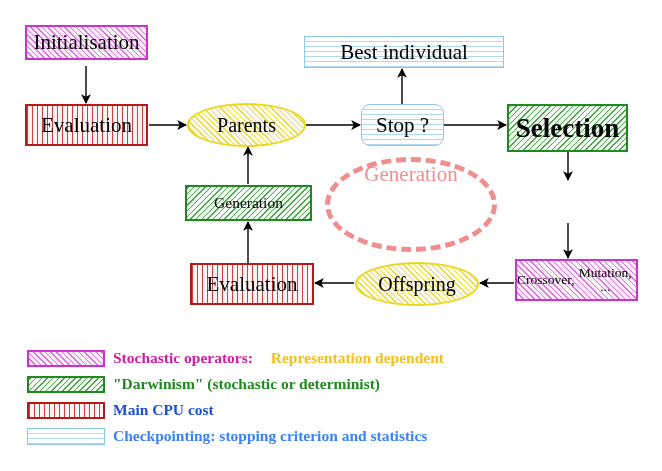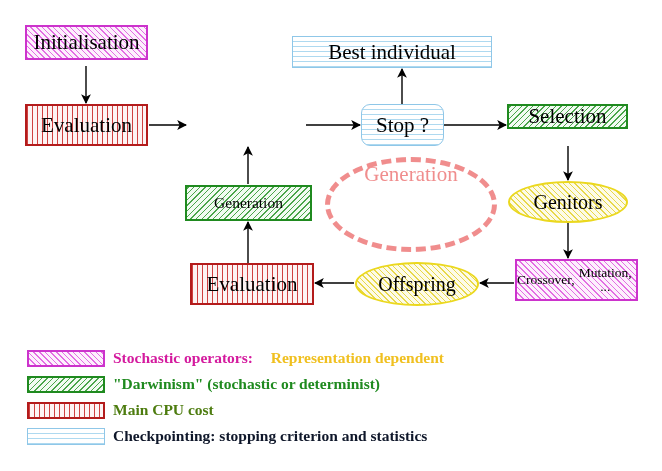--- a/index.html
+++ b/index.html
@@ -160,36 +160,36 @@
   </svg>
 
   <div class="node fill-magenta" style="left:25px; top:25px; width:123px; height:35px; font-size:21px;">
     <span class="lbl">Initialisation</span>
   </div>
 
   <div class="node fill-red" style="left:25px; top:104px; width:123px; height:42px; font-size:21px;">
     <span class="lbl">Evaluation</span>
   </div>
 
-
-  <div class="node fill-blue" style="left:292px; top:36px; width:200px; height:32px; font-size:21px;">
+  <div class="node fill-yellow ellipse" style="left:187px; top:103px; width:119px; height:44px; font-size:20px;">
+    <span class="lbl">Parents</span>
+  </div>
+
+  <div class="node fill-blue" style="left:304px; top:36px; width:200px; height:32px; font-size:21px;">
     <span class="lbl">Best individual</span>
   </div>
 
   <div class="node fill-blue rounded" style="left:361px; top:104px; width:83px; height:42px; font-size:21px;">
     <span class="lbl">Stop ?</span>
   </div>
 
-  <div class="node fill-green" style="left:507px; top:104px; width:121px; height:25px; font-size:21px;">
+  <div class="node fill-green" style="left:507px; top:104px; width:121px; height:48px; font-size:27px;font-weight:bold;">
     <span class="lbl">Selection</span>
   </div>
 
-  <div class="node fill-yellow ellipse" style="left:508px; top:181px; width:120px; height:42px; font-size:20px;">
-    <span class="lbl">Genitors</span>
-  </div>
 
   <div class="node fill-magenta" style="left:515px; top:259px; width:123px; height:42px; font-size:13.5px; flex-direction:row;">
     <span class="lbl">Crossover,</span>
     <span class="lbl">Mutation, ...</span>
   </div>
 
   <div class="node fill-yellow ellipse" style="left:355px; top:262px; width:124px; height:44px; font-size:20px;">
     <span class="lbl">Offspring</span>
   </div>
 
@@ -215,23 +215,23 @@
       </span>
     </div>
 
     <div class="legend-row">
       <span class="swatch fill-green"></span>
       <span class="legend-text" style="color:#1f8a1f;">"Darwinism" (stochastic or determinist)</span>
     </div>
 
     <div class="legend-row">
       <span class="swatch fill-red"></span>
-      <span class="legend-text" style="color:#4d7c0f;">Main CPU cost</span>
+      <span class="legend-text" style="color:#1d4ed8;">Main CPU cost</span>
     </div>
 
     <div class="legend-row">
       <span class="swatch fill-blue"></span>
-      <span class="legend-text" style="color:#0f172a;">Checkpointing: stopping criterion and statistics</span>
+      <span class="legend-text" style="color:#3b82f6;">Checkpointing: stopping criterion and statistics</span>
     </div>
 
   </div>
 
 </div>
 
 </body></html>

